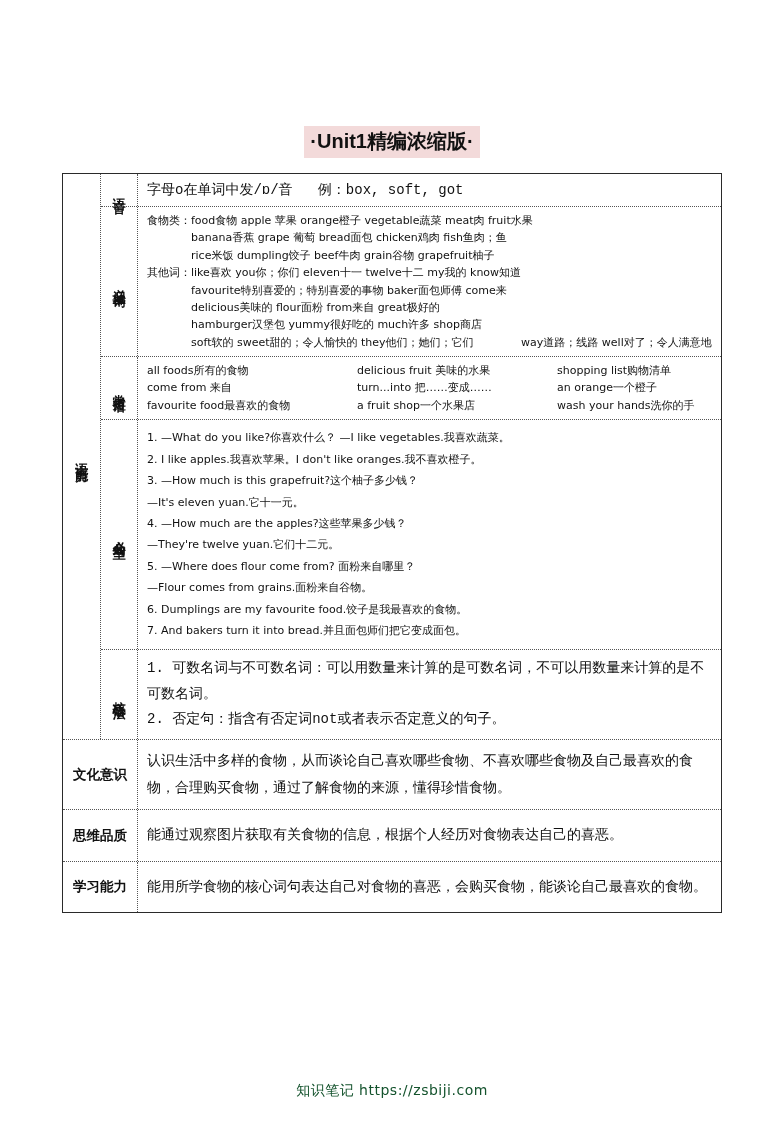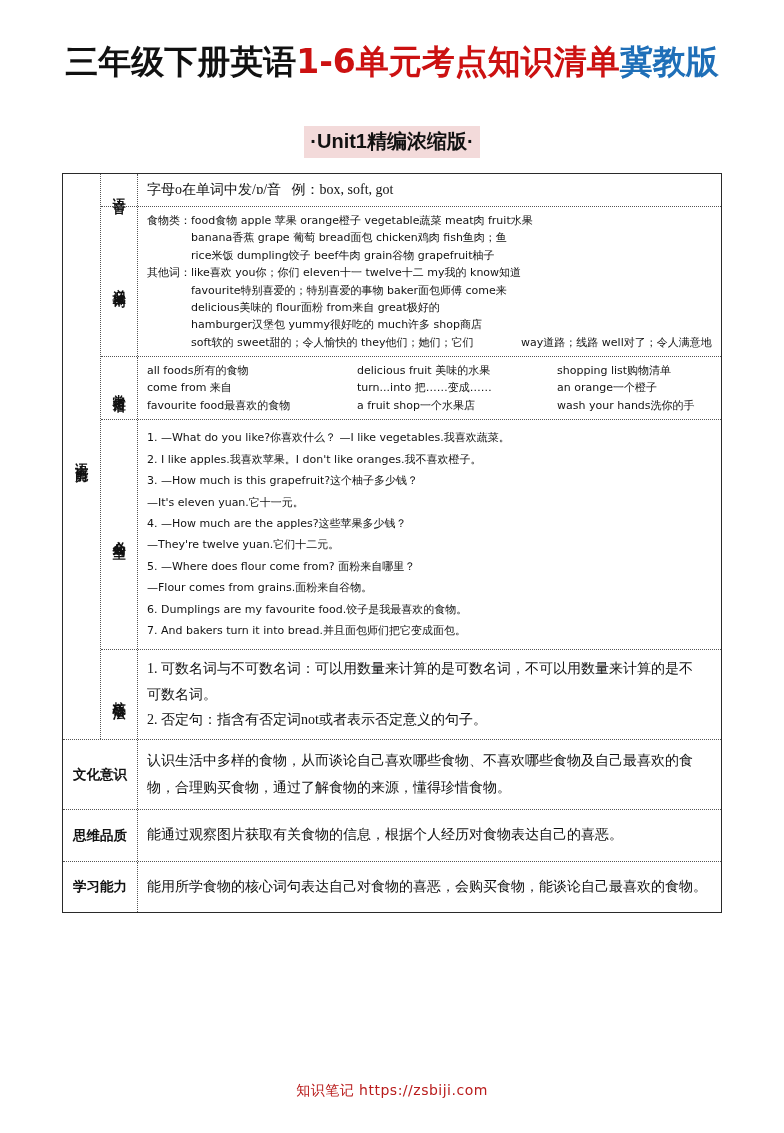--- a/index.html
+++ b/index.html
@@ -91,51 +91,48 @@
   }
 
   .content{
     flex:1 1 auto;
     padding:5px 8px 5px 9px;
     font-size:14px;
     line-height:1.58;
     color:#111;
   }
   .content.en{font-family:"DejaVu Sans","Liberation Sans",sans-serif;font-size:11px;}
-  .content.cn{font-family:Liberation Serif, serif;font-size:14px;}
+  .content.cn{font-family:Liberation Mono, monospace;font-size:14px;}
 
   .line{white-space:nowrap;display:block;}
 
   
   .wl span{display:inline-block;}
 
   .vstack{display:flex;flex-direction:column;flex:1 1 auto;}
   .subrow{display:flex;align-items:stretch;}
   .subrow + .subrow{border-top:1px dotted #555;}
 
   
   .wm{
     position:absolute;left:0;top:1082px;width:784px;text-align:center;
     font-family:"DejaVu Sans","Liberation Sans",sans-serif;
-    font-size:14px;color:#b91c1c;letter-spacing:0.5px;
+    font-size:14px;color:#14532d;letter-spacing:0.5px;
   }
   .pagenum{
     position:absolute;left:0;top:1148px;width:784px;text-align:center;
     font-family:"DejaVu Sans","Liberation Sans",sans-serif;
     font-size:14px;color:#222;letter-spacing:4px;
   }
 </style>
 </head>
 <body>
 
 <div class="page">
 
-  <div class="title">
-    <span class="blk">三年级下册英语</span><span class="red">1-6单元考点知识清单</span><span class="blue">冀教版</span>
-  </div>
 
   <div class="subtitle-wrap">
     <span class="subtitle">·Unit1精编浓缩版·</span>
   </div>
 
   <div class="tbl">
 
     <div class="row">
 
       <div class="cell vlabel">

